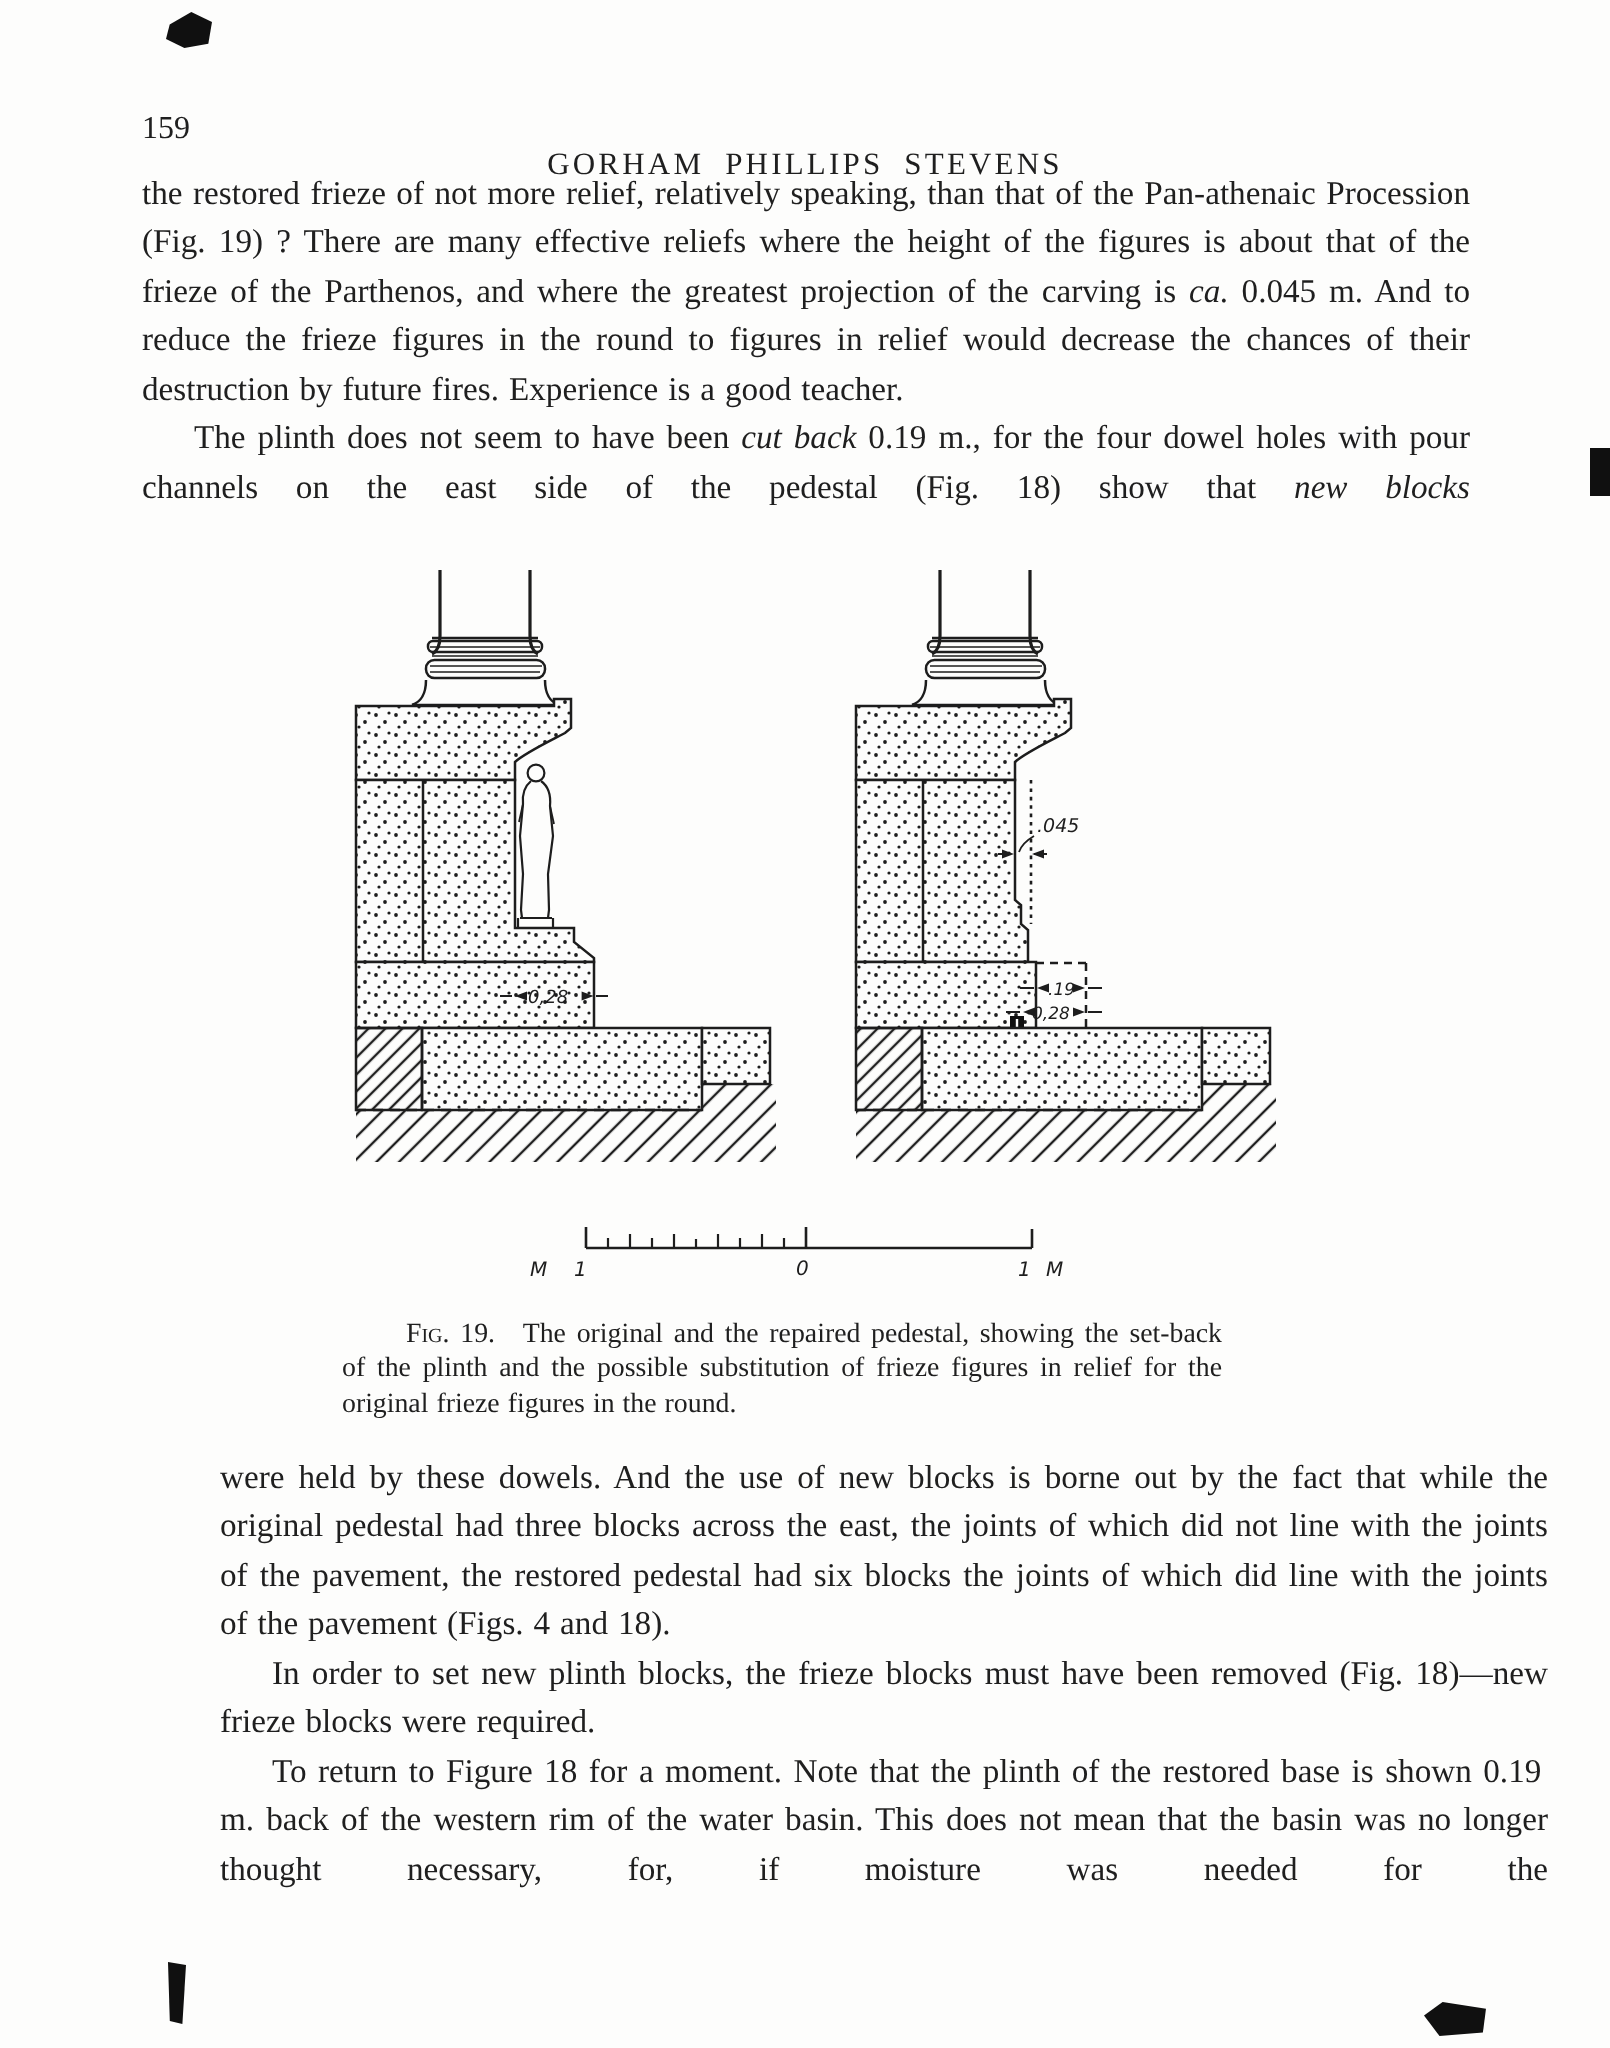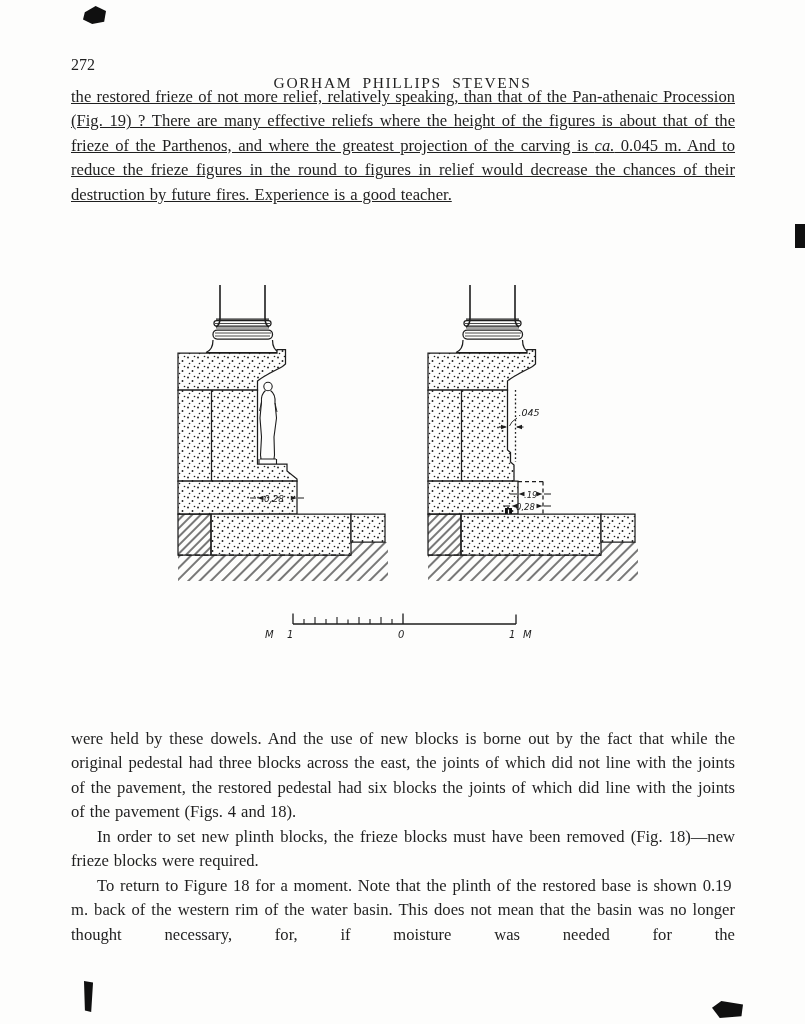--- a/index.html
+++ b/index.html
@@ -5,22 +5,22 @@
   html,body{margin:0;padding:0;background:#e8e8e8;}
   .page{
     position:relative;width:805px;height:1024px;margin:0 auto;
     background:#fdfdfc;color:#1f1f1f;overflow:hidden;
     font-family:"Liberation Serif", serif;
   }
   .hdr-num{position:absolute;left:71px;top:56px;font-size:16px;}
   .hdr-title{position:absolute;left:0;right:0;top:74px;text-align:center;
     font-size:15.5px;letter-spacing:1.6px;word-spacing:5px;}
   .col{position:absolute;left:71px;width:664px;}
-  .col1{top:85px;text-decoration:underline;}
-  .col2{top:727px;}
+  .col1{top:85px;}
+  .col2{top:727px;margin-left:39px;}
   .col p{margin:0;text-align:justify;font-size:16.6px;line-height:24.45px;
     word-spacing:0.05em;}
   .col p.ind{text-indent:26px;}
   .col p.jl{text-align-last:justify;}
   .it{font-style:italic;}
   .figwrap{position:absolute;left:166px;top:285px;width:522px;height:372px;}
   .caption{position:absolute;left:171px;top:659px;width:440px;
     font-size:13.9px;line-height:17.4px;text-align:justify;text-indent:32px;
     word-spacing:0.04em;}
   .caption .sc{font-variant:small-caps;}
@@ -32,25 +32,26 @@
     clip-path:polygon(0 0,100% 5%,80% 100%,10% 95%);}
   .mark-br{left:712px;top:1001px;width:31px;height:17px;
     clip-path:polygon(0 40%,30% 0,100% 20%,95% 90%,25% 100%);}
   svg text{font-family:"DejaVu Sans", sans-serif;font-style:italic;fill:#1d1d1d;}
 </style>
 </head>
 <body>
 
 <div class="page">
 
-  <div class="hdr-num">272</div>
+  <div class="hdr-num">159</div>
   <div class="hdr-title">GORHAM PHILLIPS STEVENS</div>
 
   <div class="col col1">
     <p><span>the restored frieze of not more relief, relatively speaking, than that of the Pan-athenaic Procession (Fig. 19) ?  There are many effective reliefs where the height of the figures is about that of the frieze of the Parthenos, and where the greatest projection of the carving is </span><span class="it">ca.</span><span> 0.045 m.  And to reduce the frieze figures in the round to figures in relief would decrease the chances of their destruction by future fires. Experience is a good teacher.</span></p>
+    <p class="ind jl"><span>The plinth does not seem to have been </span><span class="it">cut back</span><span> 0.19 m., for the four dowel holes with pour channels on the east side of the pedestal (Fig. 18) show that </span><span class="it">new blocks</span></p>
   </div>
 
   <svg class="figwrap" viewBox="0 0 522 372">
     <defs>
       <pattern id="st" patternUnits="userSpaceOnUse" width="10" height="10">
         <rect width="10" height="10" fill="#fdfdfc"></rect>
         <circle cx="2" cy="2.5" r="0.95" fill="#1d1d1d"></circle>
         <circle cx="6.5" cy="6" r="0.95" fill="#1d1d1d"></circle>
         <circle cx="3.5" cy="8.5" r="0.8" fill="#1d1d1d"></circle>
         <circle cx="8.5" cy="1.5" r="0.8" fill="#1d1d1d"></circle>
@@ -178,20 +179,23 @@
       <path d="M127,339 V328.5 M237,339 V328.5 M350,339 V329.5"></path>
       <path d="M138,339 V334 M149,339 V332 M160,339 V334 M171,339 V332 M182,339 V334.5 M193,339 V332 M204,339 V334 M215,339 V332 M226,339 V334" stroke-width="1.1"></path>
       <text x="99" y="353" font-size="10" stroke="none">M</text>
       <text x="121" y="353" font-size="10" stroke="none">1</text>
       <text x="232" y="352.5" font-size="10" stroke="none">0</text>
       <text x="343" y="353" font-size="10" stroke="none">1</text>
       <text x="357" y="353" font-size="10" stroke="none">M</text>
     </g>
   </svg>
 
+  <div class="caption">
+    <span class="sc">Fig. 19.</span><span> The original and the repaired pedestal, showing the set-back of the plinth and the possible substitution of frieze figures in relief for the original frieze figures in the round.</span>
+  </div>
 
   <div class="col col2">
     <p><span>were held by these dowels.  And the use of new blocks is borne out by the fact that while the original pedestal had three blocks across the east, the joints of which did not line with the joints of the pavement, the restored pedestal had six blocks the joints of which did line with the joints of the pavement (Figs. 4 and 18).</span></p>
     <p class="ind"><span>In order to set new plinth blocks, the frieze blocks must have been removed (Fig. 18)—new frieze blocks were required.</span></p>
     <p class="ind jl"><span>To return to Figure 18 for a moment.  Note that the plinth of the restored base is shown 0.19 m. back of the western rim of the water basin.  This does not mean that the basin was no longer thought necessary, for, if moisture was needed for the</span></p>
   </div>
 
   <div class="mark mark-tl"></div>
   <div class="mark mark-r"></div>
   <div class="mark mark-bl"></div>

